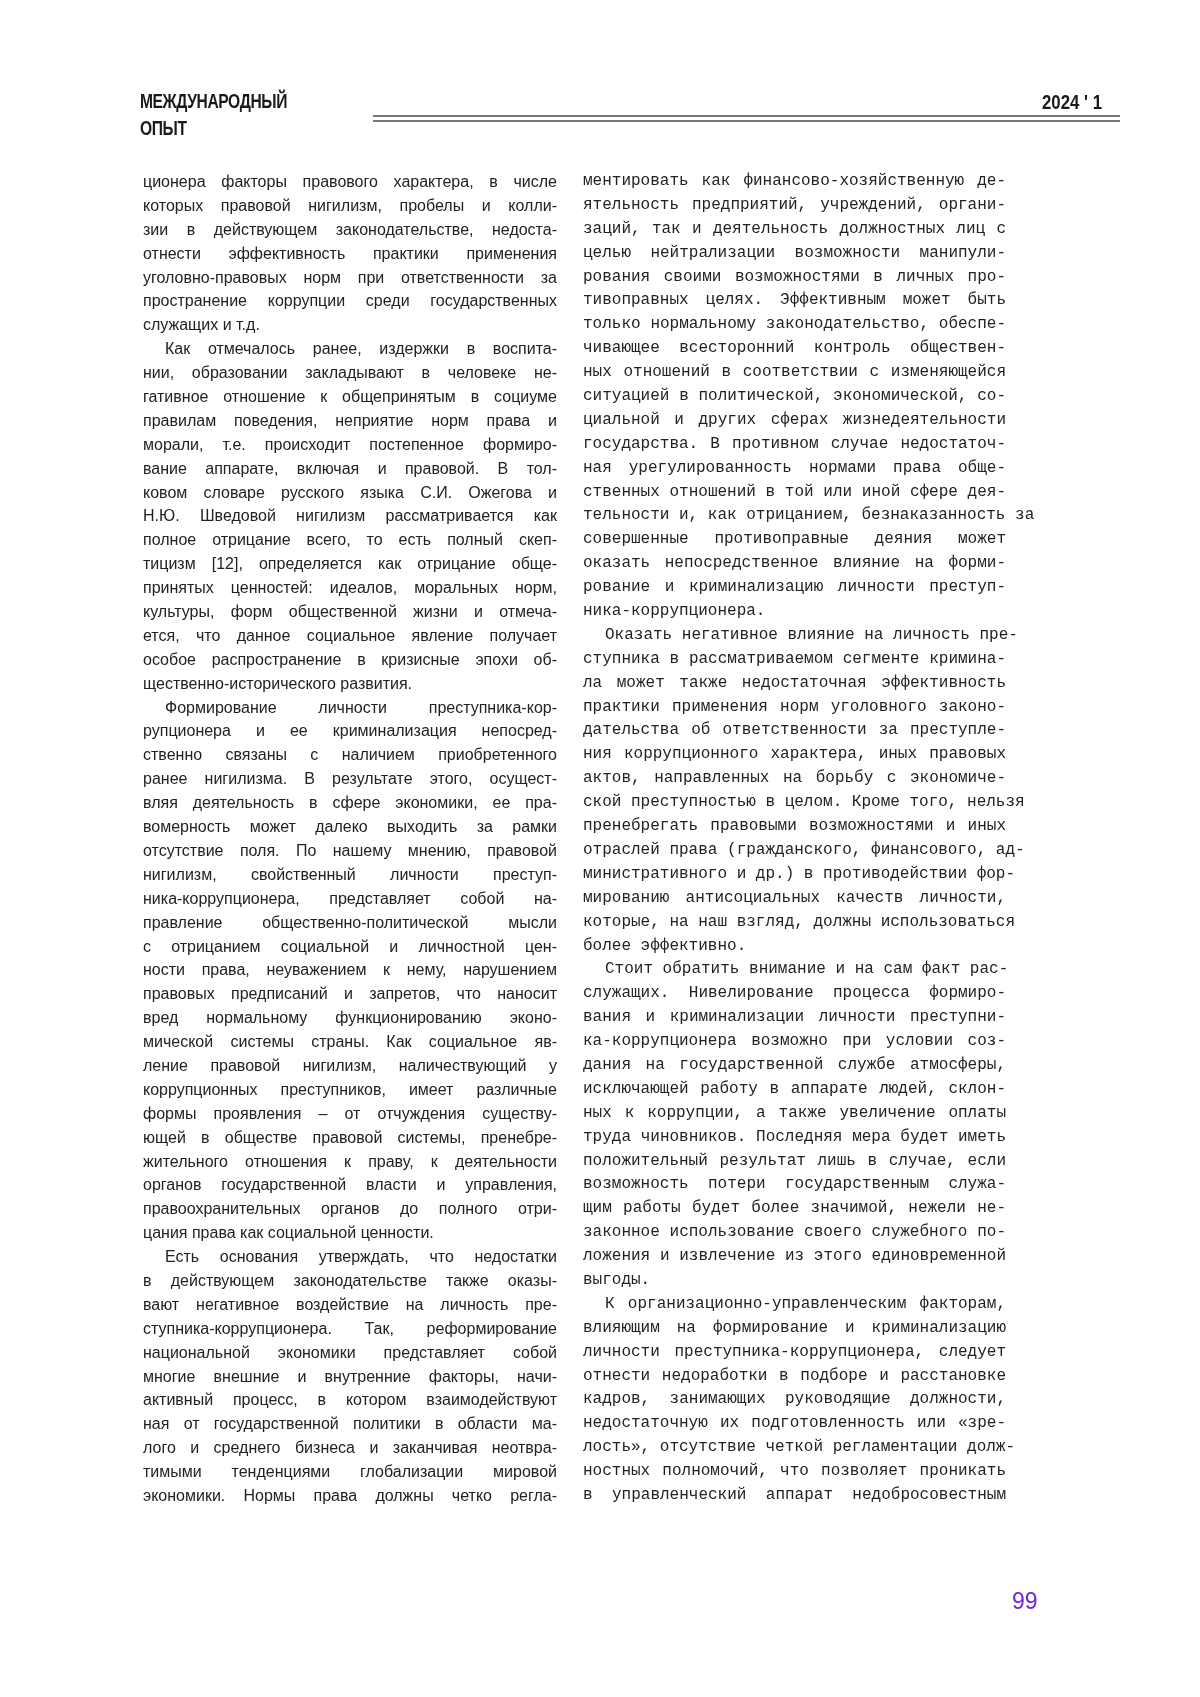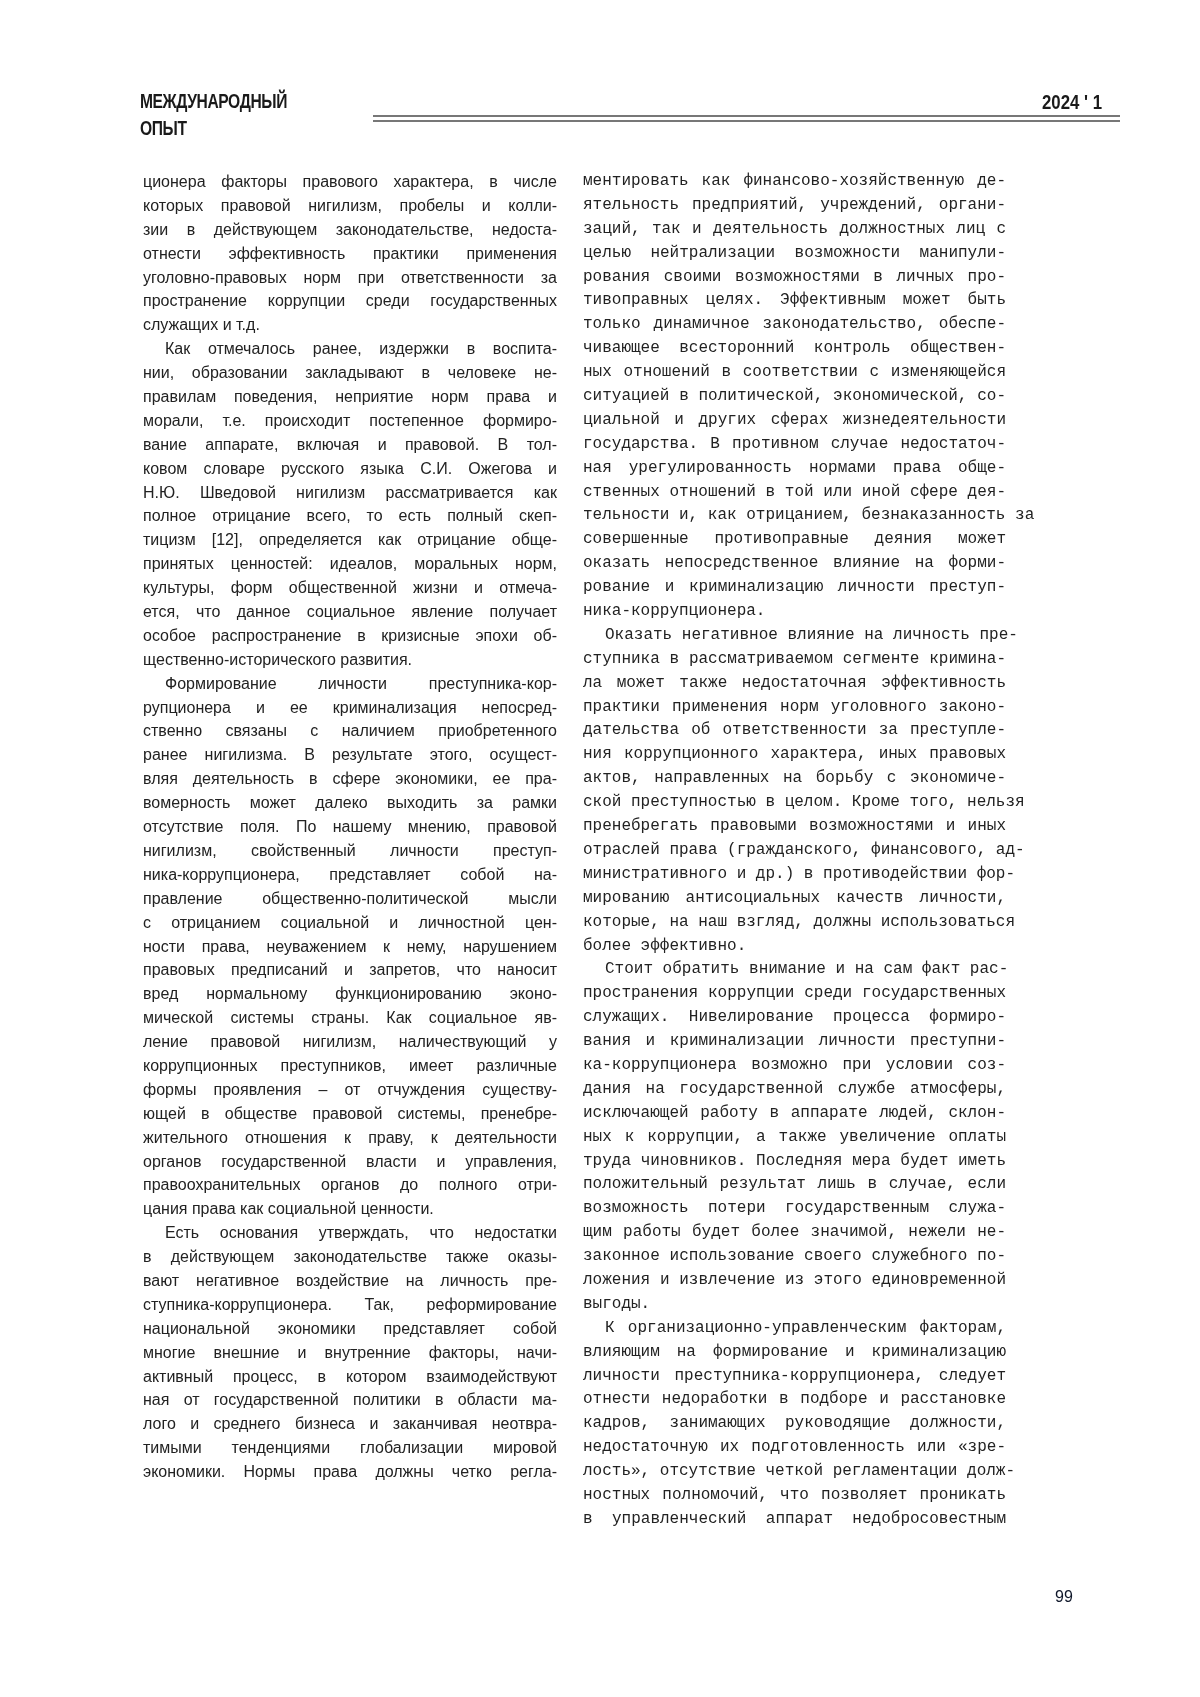--- a/index.html
+++ b/index.html
@@ -11,21 +11,21 @@
   .hdr-issue { position: absolute; right: 98px; top: 88px; font-weight: bold; font-size: 21px;
          line-height: 27px; transform: scaleX(0.8); transform-origin: right top; color: #1a1a1a; }
   .rule1 { position: absolute; left: 373px; right: 80px; top: 115px; height: 2px; background: #777; }
   .rule2 { position: absolute; left: 373px; right: 80px; top: 120px; height: 2px; background: #777; }
   .col { position: absolute; top: 170px; font-size: 16px; line-height: 23.9px; }
   .col-left { left: 143px; width: 414px; }
   .col-right { left: 583px; width: 423px; font-family: Liberation Mono, monospace; }
   .ln { display: block; white-space: nowrap; text-align: justify; text-align-last: justify; height: 23.9px; overflow: visible; }
   .ln.last { text-align-last: left; }
   .ln.ind { padding-left: 22px; }
-  .pagenum { position: absolute; left: 1012px; top: 1588px; font-size: 16px; color: #0f172a; margin-left: 43px; }
+  .pagenum { position: absolute; left: 1012px; top: 1588px; font-size: 23px; color: #6d28d9; }
 </style>
 </head>
 <body>
 
 <div>
   <div class="hdr-section">
     <div>МЕЖДУНАРОДНЫЙ</div>
     <div>ОПЫТ</div>
   </div>
   <div class="rule1"></div>
@@ -35,20 +35,21 @@
   <div class="col col-left" id="col-left">
       <span class="ln">ционера факторы правового характера, в числе</span>
       <span class="ln">которых правовой нигилизм, пробелы и колли-</span>
       <span class="ln">зии в действующем законодательстве, недоста-</span>
       <span class="ln">отнести эффективность практики применения</span>
       <span class="ln">уголовно-правовых норм при ответственности за</span>
       <span class="ln">пространение коррупции среди государственных</span>
       <span class="ln last">служащих и т.д.</span>
       <span class="ln ind">Как отмечалось ранее, издержки в воспита-</span>
       <span class="ln">нии, образовании закладывают в человеке не-</span>
+      <span class="ln">гативное отношение к общепринятым в социуме</span>
       <span class="ln">правилам поведения, неприятие норм права и</span>
       <span class="ln">морали, т.е. происходит постепенное формиро-</span>
       <span class="ln">вание аппарате, включая и правовой. В тол-</span>
       <span class="ln">ковом словаре русского языка С.И. Ожегова и</span>
       <span class="ln">Н.Ю. Шведовой нигилизм рассматривается как</span>
       <span class="ln">полное отрицание всего, то есть полный скеп-</span>
       <span class="ln">тицизм [12], определяется как отрицание обще-</span>
       <span class="ln">принятых ценностей: идеалов, моральных норм,</span>
       <span class="ln">культуры, форм общественной жизни и отмеча-</span>
       <span class="ln">ется, что данное социальное явление получает</span>
@@ -89,21 +90,21 @@
       <span class="ln">тимыми тенденциями глобализации мировой</span>
       <span class="ln">экономики. Нормы права должны четко регла-</span>
     </div>
   <div class="col col-right" id="col-right">
       <span class="ln">ментировать как финансово-хозяйственную де-</span>
       <span class="ln">ятельность предприятий, учреждений, органи-</span>
       <span class="ln">заций, так и деятельность должностных лиц с</span>
       <span class="ln">целью нейтрализации возможности манипули-</span>
       <span class="ln">рования своими возможностями в личных про-</span>
       <span class="ln">тивоправных целях. Эффективным может быть</span>
-      <span class="ln">только динамичное законодательство, обеспе-</span>
+      <span class="ln">только нормальному законодательство, обеспе-</span>
       <span class="ln">чивающее всесторонний контроль обществен-</span>
       <span class="ln">ных отношений в соответствии с изменяющейся</span>
       <span class="ln">ситуацией в политической, экономической, со-</span>
       <span class="ln">циальной и других сферах жизнедеятельности</span>
       <span class="ln">государства. В противном случае недостаточ-</span>
       <span class="ln">ная урегулированность нормами права обще-</span>
       <span class="ln">ственных отношений в той или иной сфере дея-</span>
       <span class="ln">тельности и, как отрицанием, безнаказанность за</span>
       <span class="ln">совершенные противоправные деяния может</span>
       <span class="ln">оказать непосредственное влияние на форми-</span>
@@ -117,21 +118,20 @@
       <span class="ln">ния коррупционного характера, иных правовых</span>
       <span class="ln">актов, направленных на борьбу с экономиче-</span>
       <span class="ln">ской преступностью в целом. Кроме того, нельзя</span>
       <span class="ln">пренебрегать правовыми возможностями и иных</span>
       <span class="ln">отраслей права (гражданского, финансового, ад-</span>
       <span class="ln">министративного и др.) в противодействии фор-</span>
       <span class="ln">мированию антисоциальных качеств личности,</span>
       <span class="ln">которые, на наш взгляд, должны использоваться</span>
       <span class="ln last">более эффективно.</span>
       <span class="ln ind">Стоит обратить внимание и на сам факт рас-</span>
-      <span class="ln">пространения коррупции среди государственных</span>
       <span class="ln">служащих. Нивелирование процесса формиро-</span>
       <span class="ln">вания и криминализации личности преступни-</span>
       <span class="ln">ка-коррупционера возможно при условии соз-</span>
       <span class="ln">дания на государственной службе атмосферы,</span>
       <span class="ln">исключающей работу в аппарате людей, склон-</span>
       <span class="ln">ных к коррупции, а также увеличение оплаты</span>
       <span class="ln">труда чиновников. Последняя мера будет иметь</span>
       <span class="ln">положительный результат лишь в случае, если</span>
       <span class="ln">возможность потери государственным служа-</span>
       <span class="ln">щим работы будет более значимой, нежели не-</span>

